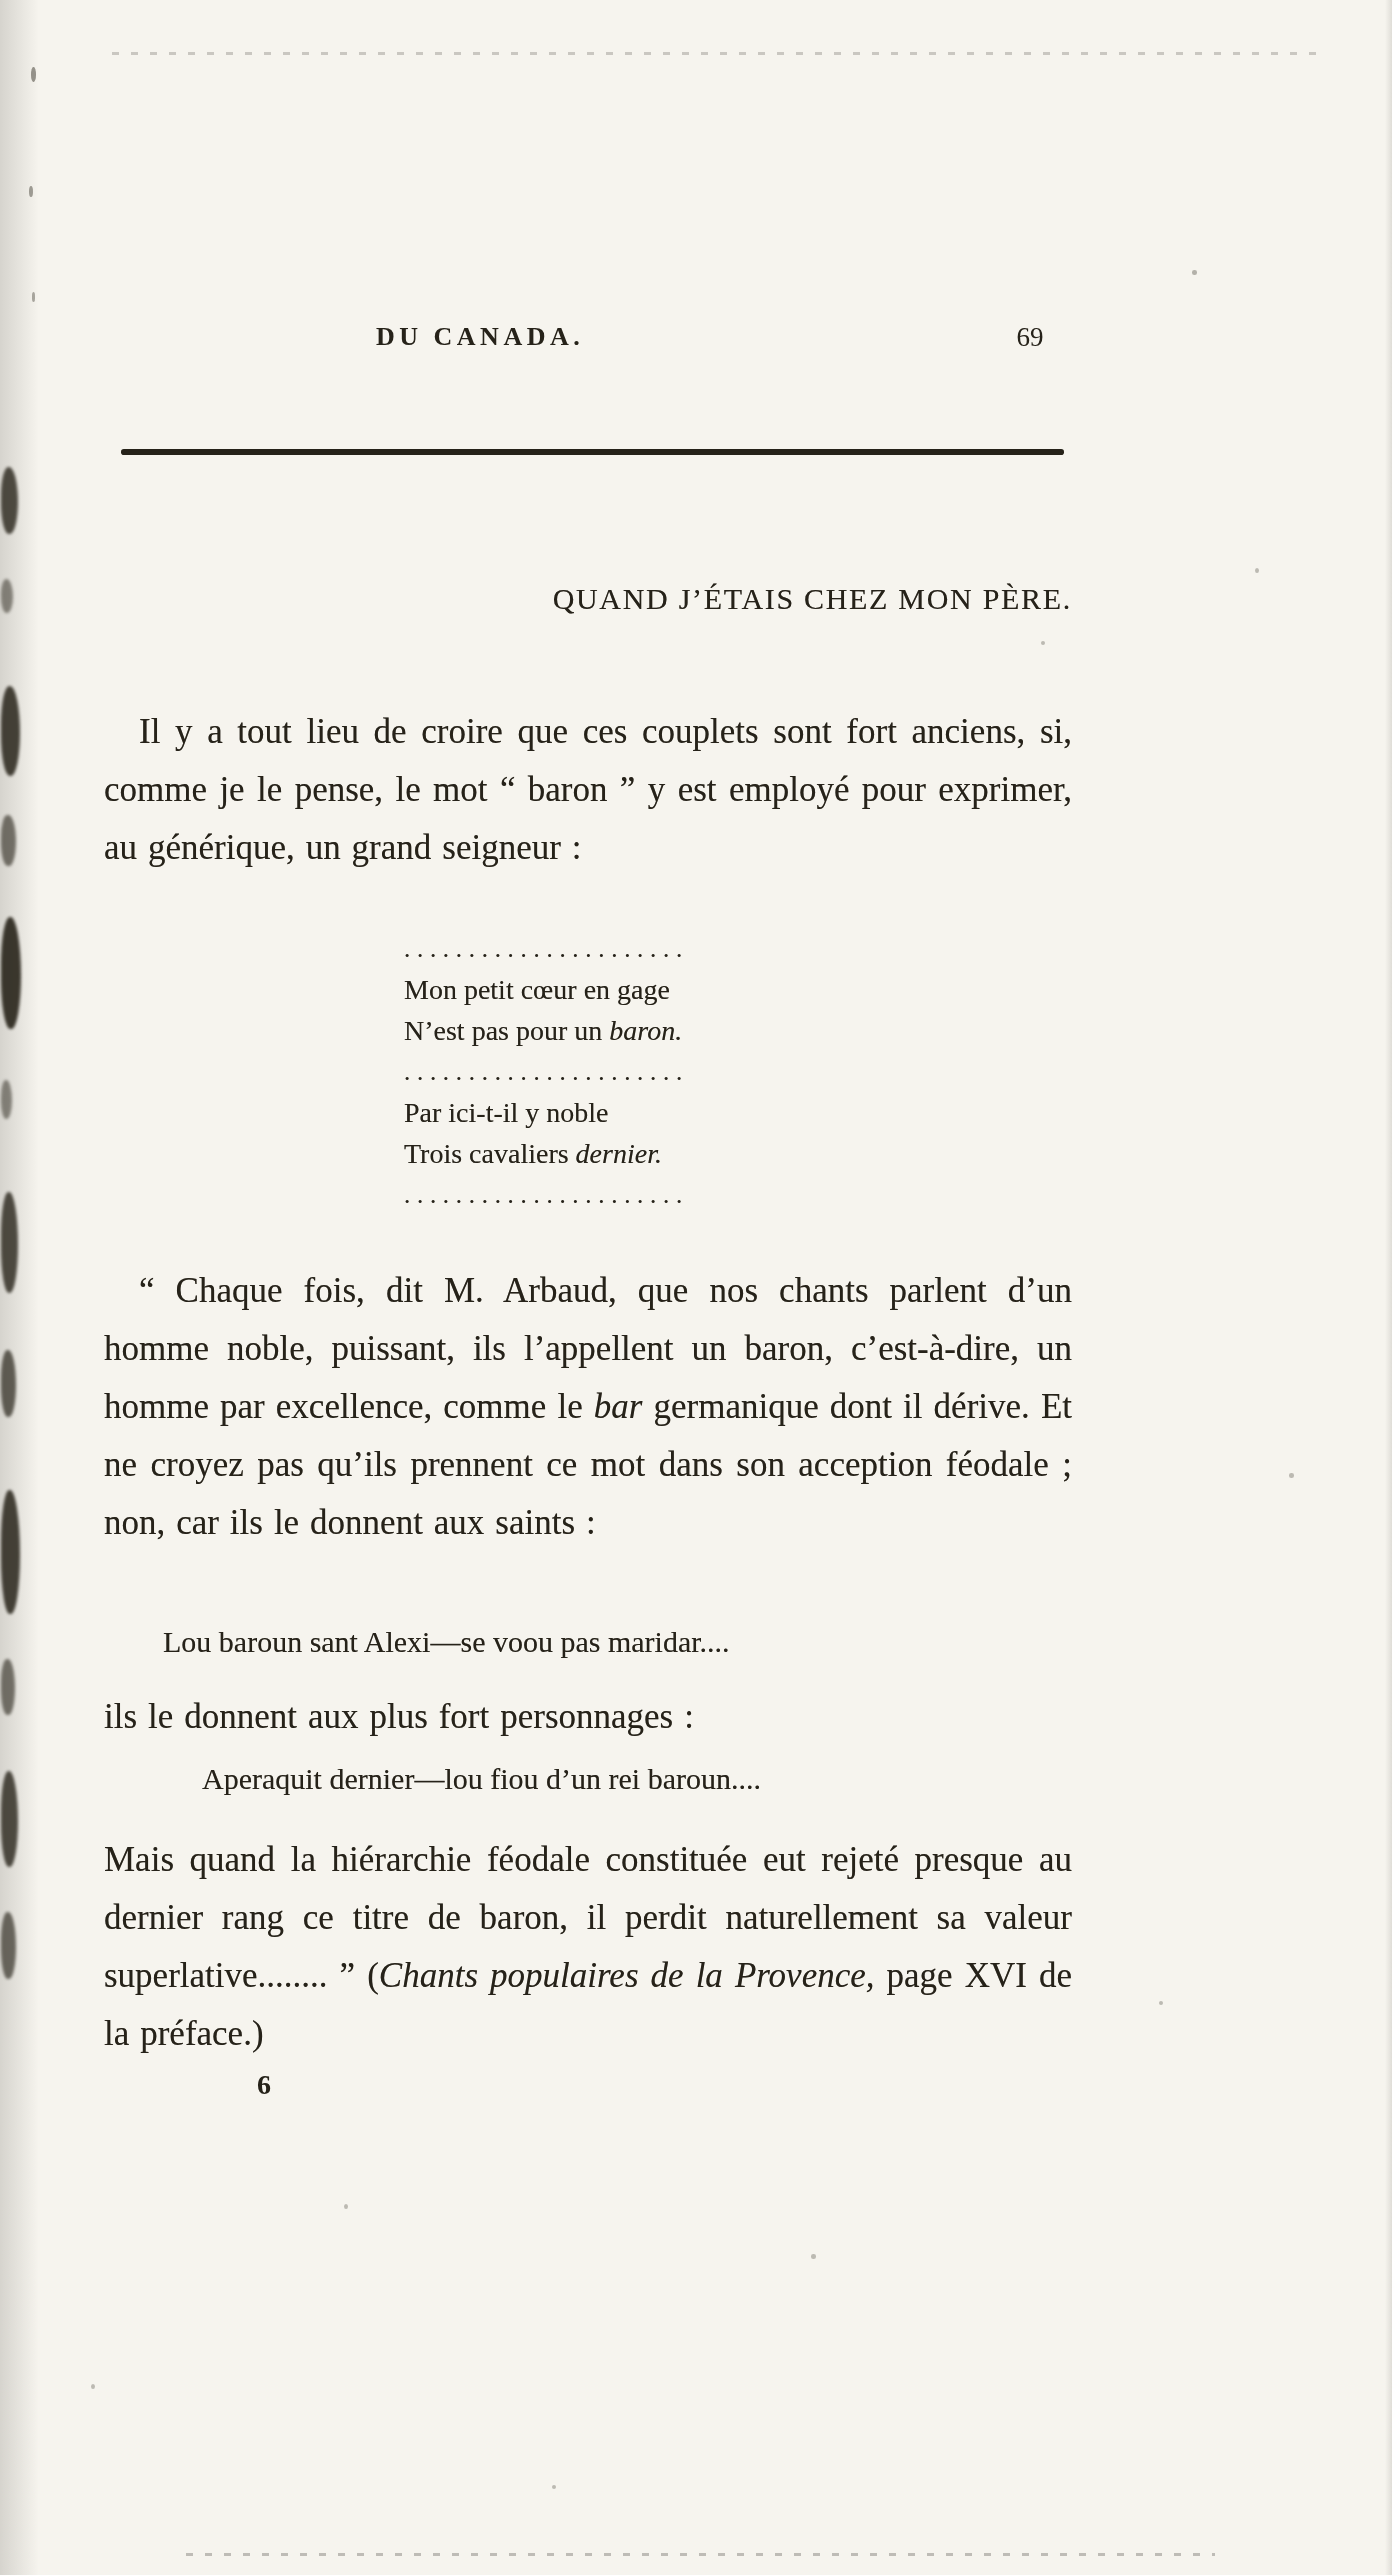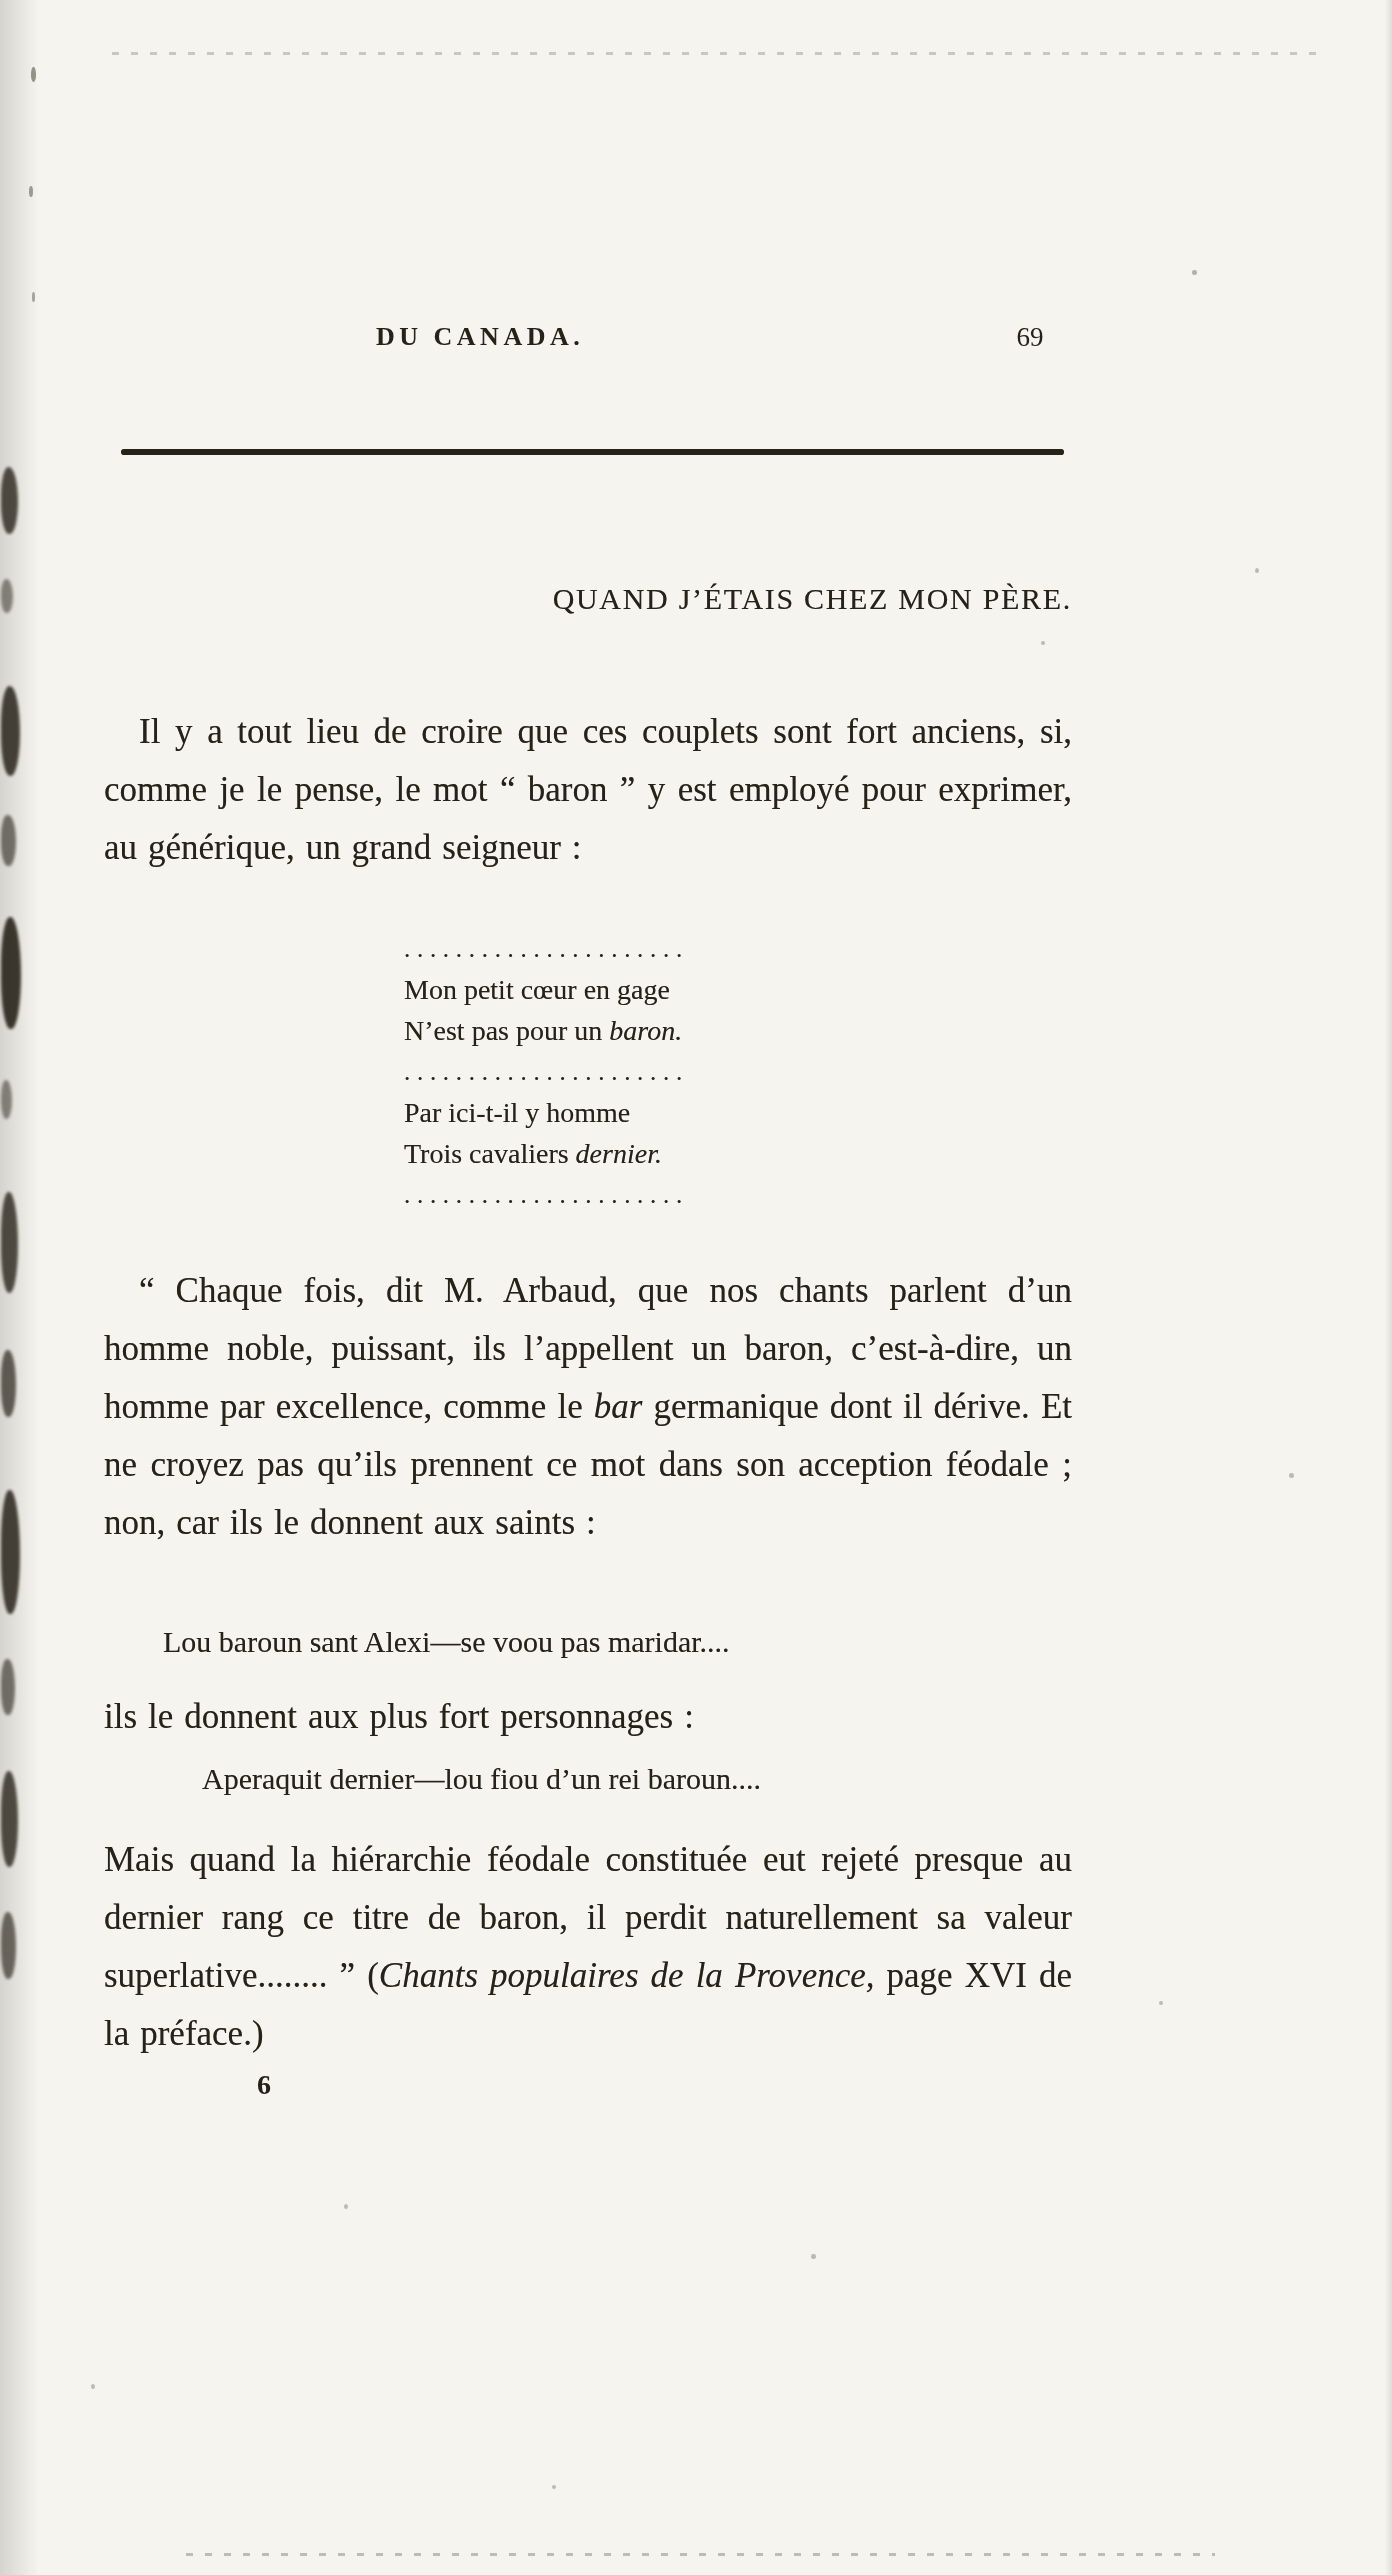--- a/index.html
+++ b/index.html
@@ -116,21 +116,21 @@
 
   <h1 class="song-title" style="font-weight:normal;">QUAND J’ÉTAIS CHEZ MON PÈRE.</h1>
 
   <p class="par p1">Il y a tout lieu de croire que ces couplets sont fort anciens, si, comme je le pense, le mot “ baron ” y est employé pour exprimer, au générique, un grand seigneur :</p>
 
   <div class="verse">
     <div class="dots">......................</div>
     <div>Mon petit cœur en gage</div>
     <div><span>N’est pas pour un </span><i>baron.</i></div>
     <div class="dots">......................</div>
-    <div>Par ici-t-il y homme</div>
+    <div>Par ici-t-il y noble</div>
     <div><span>Trois cavaliers </span><i>dernier.</i></div>
     <div class="dots">......................</div>
   </div>
 
   <p class="par p2"><span>“ Chaque fois, dit M. Arbaud, que nos chants parlent d’un homme noble, puissant, ils l’appellent un baron, c’est-à-dire, un homme par excellence, comme le </span><i>bar</i><span> germanique dont il dérive.  Et ne croyez pas qu’ils prennent ce mot dans son acception féodale ; non, car ils le donnent aux saints :</span></p>
 
   <div class="cite cite1">Lou baroun sant Alexi—se voou pas maridar....</div>
 
   <p class="par p3">ils le donnent aux plus fort personnages :</p>
 

